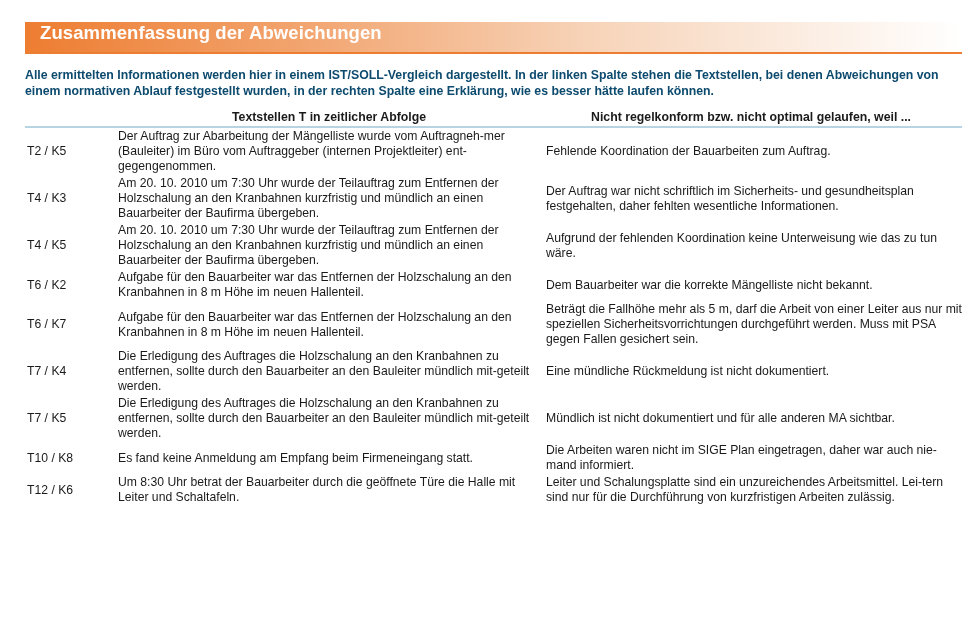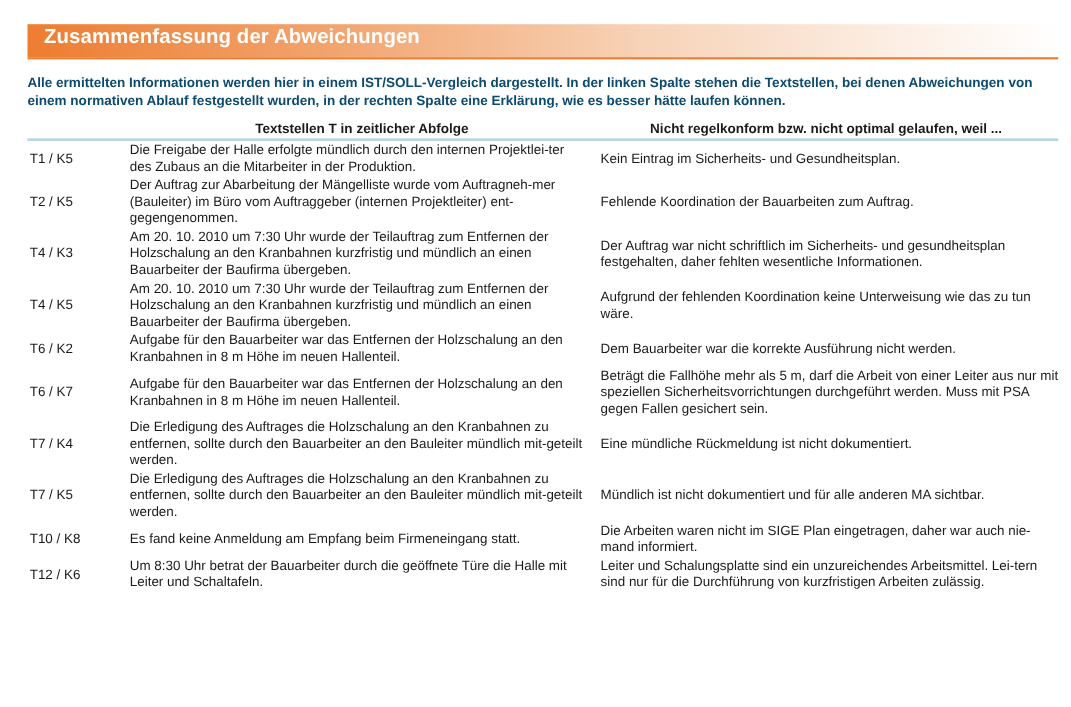--- a/index.html
+++ b/index.html
@@ -75,43 +75,38 @@
 <table class="deviations">
   <thead>
     <tr>
       <th></th>
       <th>Textstellen T in zeitlicher Abfolge</th>
       <th>Nicht regelkonform bzw. nicht optimal gelaufen, weil ...</th>
     </tr>
   </thead>
   <tbody id="rows">
       <tr>
-    <td class="ref">T1 / K5</td>
-    <td class="text">Die Freigabe der Halle erfolgte mündlich durch den internen Projektlei-ter des Zubaus an die Mitarbeiter in der Produktion.</td>
-    <td class="reason">Kein Eintrag im Sicherheits- und Gesundheitsplan.</td>
-  </tr>
-      <tr>
     <td class="ref">T2 / K5</td>
     <td class="text">Der Auftrag zur Abarbeitung der Mängelliste wurde vom Auftragneh-mer (Bauleiter) im Büro vom Auftraggeber (internen Projektleiter) ent-gegengenommen.</td>
     <td class="reason">Fehlende Koordination der Bauarbeiten zum Auftrag.</td>
   </tr>
       <tr>
     <td class="ref">T4 / K3</td>
     <td class="text">Am 20. 10. 2010 um 7:30 Uhr wurde der Teilauftrag zum Entfernen der Holzschalung an den Kranbahnen kurzfristig und mündlich an einen Bauarbeiter der Baufirma übergeben.</td>
     <td class="reason">Der Auftrag war nicht schriftlich im Sicherheits- und gesundheitsplan festgehalten, daher fehlten wesentliche Informationen.</td>
   </tr>
       <tr>
     <td class="ref">T4 / K5</td>
     <td class="text">Am 20. 10. 2010 um 7:30 Uhr wurde der Teilauftrag zum Entfernen der Holzschalung an den Kranbahnen kurzfristig und mündlich an einen Bauarbeiter der Baufirma übergeben.</td>
     <td class="reason">Aufgrund der fehlenden Koordination keine Unterweisung wie das zu tun wäre.</td>
   </tr>
       <tr>
     <td class="ref">T6 / K2</td>
     <td class="text">Aufgabe für den Bauarbeiter war das Entfernen der Holzschalung an den Kranbahnen in 8 m Höhe im neuen Hallenteil.</td>
-    <td class="reason">Dem Bauarbeiter war die korrekte Ausführung nicht werden.</td>
+    <td class="reason">Dem Bauarbeiter war die korrekte Mängelliste nicht bekannt.</td>
   </tr>
       <tr>
     <td class="ref">T6 / K7</td>
     <td class="text">Aufgabe für den Bauarbeiter war das Entfernen der Holzschalung an den Kranbahnen in 8 m Höhe im neuen Hallenteil.</td>
     <td class="reason">Beträgt die Fallhöhe mehr als 5 m, darf die Arbeit von einer Leiter aus nur mit speziellen Sicherheitsvorrichtungen durchgeführt werden. Muss mit PSA gegen Fallen gesichert sein.</td>
   </tr>
       <tr>
     <td class="ref">T7 / K4</td>
     <td class="text">Die Erledigung des Auftrages die Holzschalung an den Kranbahnen zu entfernen, sollte durch den Bauarbeiter an den Bauleiter mündlich mit-geteilt werden.</td>
     <td class="reason">Eine mündliche Rückmeldung ist nicht dokumentiert.</td>

